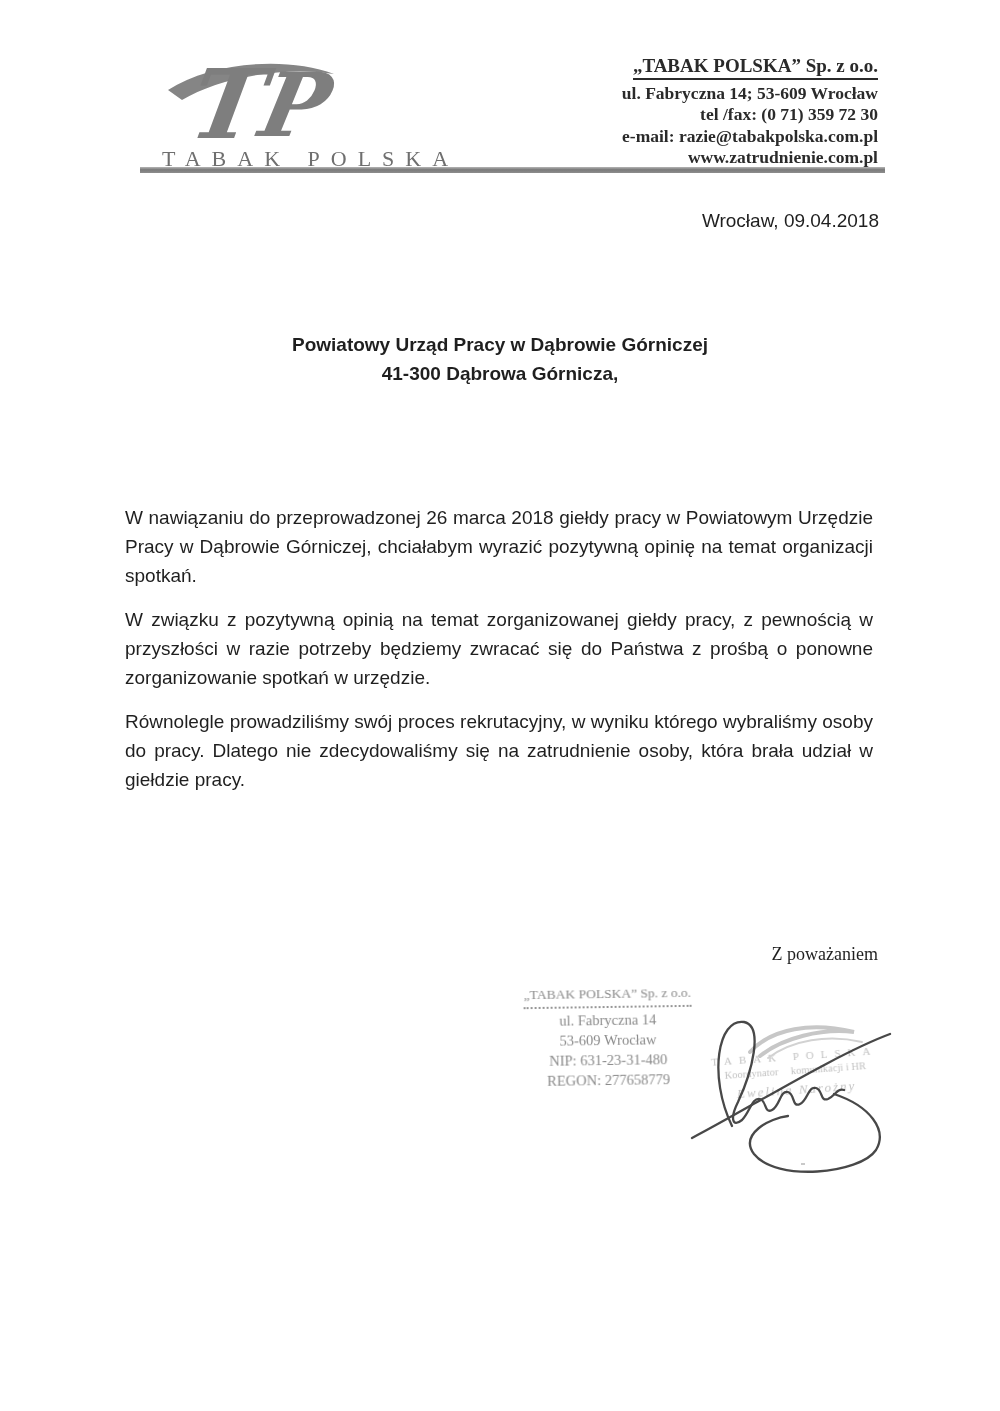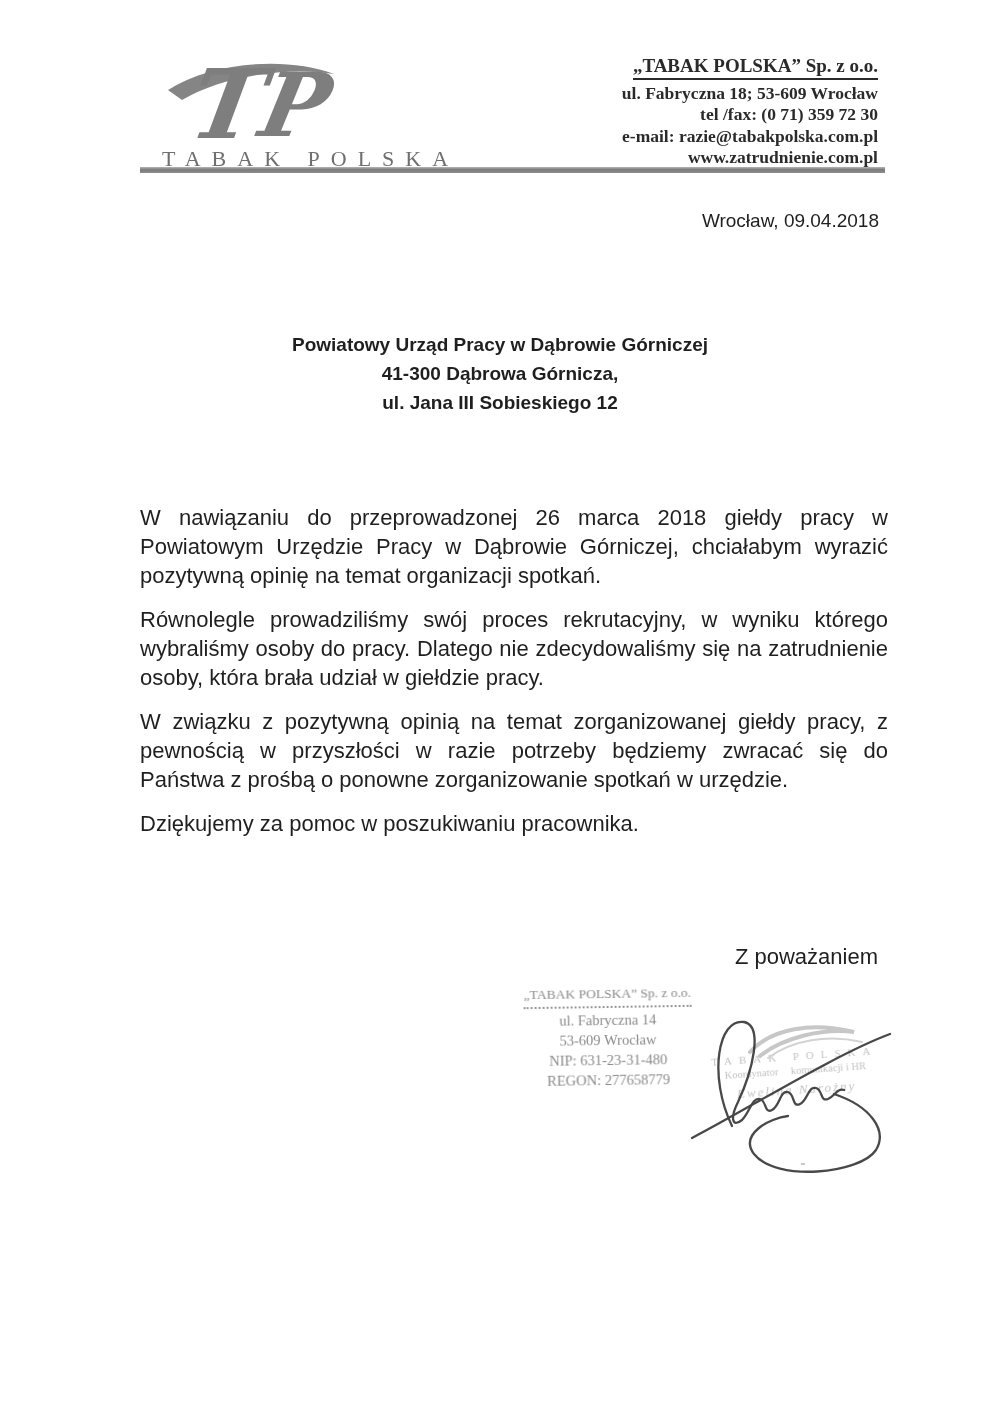--- a/index.html
+++ b/index.html
@@ -29,25 +29,25 @@
     position:absolute;left:140px;top:167px;width:745px;height:6px;
     background:linear-gradient(180deg,#b5b5b5 0%,#7a7a7a 45%,#8d8d8d 100%);
   }
   
   .dateline{position:absolute;right:121px;top:210px;font-size:19px;}
   .recipient{
     position:absolute;left:0;right:0;top:330px;text-align:center;
     font-weight:bold;font-size:19px;line-height:29px;
   }
   .letter-body{
-    position:absolute;left:140px;top:503px;width:748px;
-    font-size:22px;line-height:29px;text-align:justify;
+    position:absolute;left:125px;top:503px;width:748px;
+    font-size:19px;line-height:29px;text-align:justify;
   }
   .letter-body p{margin:0 0 15px 0;}
-  .closing{position:absolute;right:122px;top:944px;font-size:22px;}
+  .closing{position:absolute;right:122px;top:944px;font-size:18px;font-family:Liberation Serif, serif;}
   
   .stamp{
     position:absolute;left:503px;top:983px;width:210px;text-align:center;
     font-family:"Liberation Serif",serif;color:#8a8a8a;
     font-size:14.5px;line-height:20px;
     filter:blur(0.4px);transform:rotate(-0.8deg);
   }
   .stamp-title{
     display:inline-block;font-size:13.5px;white-space:nowrap;
     border-bottom:2px dotted #979797;padding-bottom:2px;margin-bottom:2px;
@@ -77,41 +77,39 @@
       <g fill="#7e7e7e" font-family="DejaVu Serif, serif" font-style="italic" font-weight="bold">
         <text x="46" y="86" font-size="96" transform="skewX(-10)">T</text>
         <text x="118" y="84" font-size="88" transform="skewX(-12)">P</text>
       </g>
     </svg>
     <div class="wordmark">TABAK POLSKA</div>
   </div>
 
   <div class="company-block">
     <div><span class="company-name">„TABAK POLSKA” Sp. z o.o.</span></div>
-    <div>ul. Fabryczna 18; 53-609 Wrocław</div>
+    <div>ul. Fabryczna 14; 53-609 Wrocław</div>
     <div>tel /fax: (0 71) 359 72 30</div>
     <div>e-mail: razie@tabakpolska.com.pl</div>
     <div>www.zatrudnienie.com.pl</div>
   </div>
 
   <div class="rule"></div>
 
   <div class="dateline">Wrocław, 09.04.2018</div>
 
   <div class="recipient">
     <div>Powiatowy Urząd Pracy w Dąbrowie Górniczej</div>
     <div>41-300 Dąbrowa Górnicza,</div>
-    <div>ul. Jana III Sobieskiego 12</div>
   </div>
 
   <div class="letter-body">
     <p>W nawiązaniu do przeprowadzonej 26 marca 2018 giełdy pracy w Powiatowym Urzędzie Pracy w Dąbrowie Górniczej, chciałabym wyrazić pozytywną opinię na temat organizacji spotkań.</p>
+    <p>W związku z pozytywną opinią na temat zorganizowanej giełdy pracy, z pewnością w przyszłości w razie potrzeby będziemy zwracać się do Państwa z prośbą o ponowne zorganizowanie spotkań w urzędzie.</p>
     <p>Równolegle prowadziliśmy swój proces rekrutacyjny, w wyniku którego wybraliśmy osoby do pracy. Dlatego nie zdecydowaliśmy się na zatrudnienie osoby, która brała udział w giełdzie pracy.</p>
-    <p>W związku z pozytywną opinią na temat zorganizowanej giełdy pracy, z pewnością w przyszłości w razie potrzeby będziemy zwracać się do Państwa z prośbą o ponowne zorganizowanie spotkań w urzędzie.</p>
-    <p>Dziękujemy za pomoc w poszukiwaniu pracownika.</p>
   </div>
 
   <div class="closing">Z poważaniem</div>
 
   <div class="stamp">
     <div><span class="stamp-title">„TABAK POLSKA” Sp. z o.o.</span></div>
     <div>ul. Fabryczna 14</div>
     <div>53-609 Wrocław</div>
     <div>NIP: 631-23-31-480</div>
     <div>REGON: 277658779</div>

